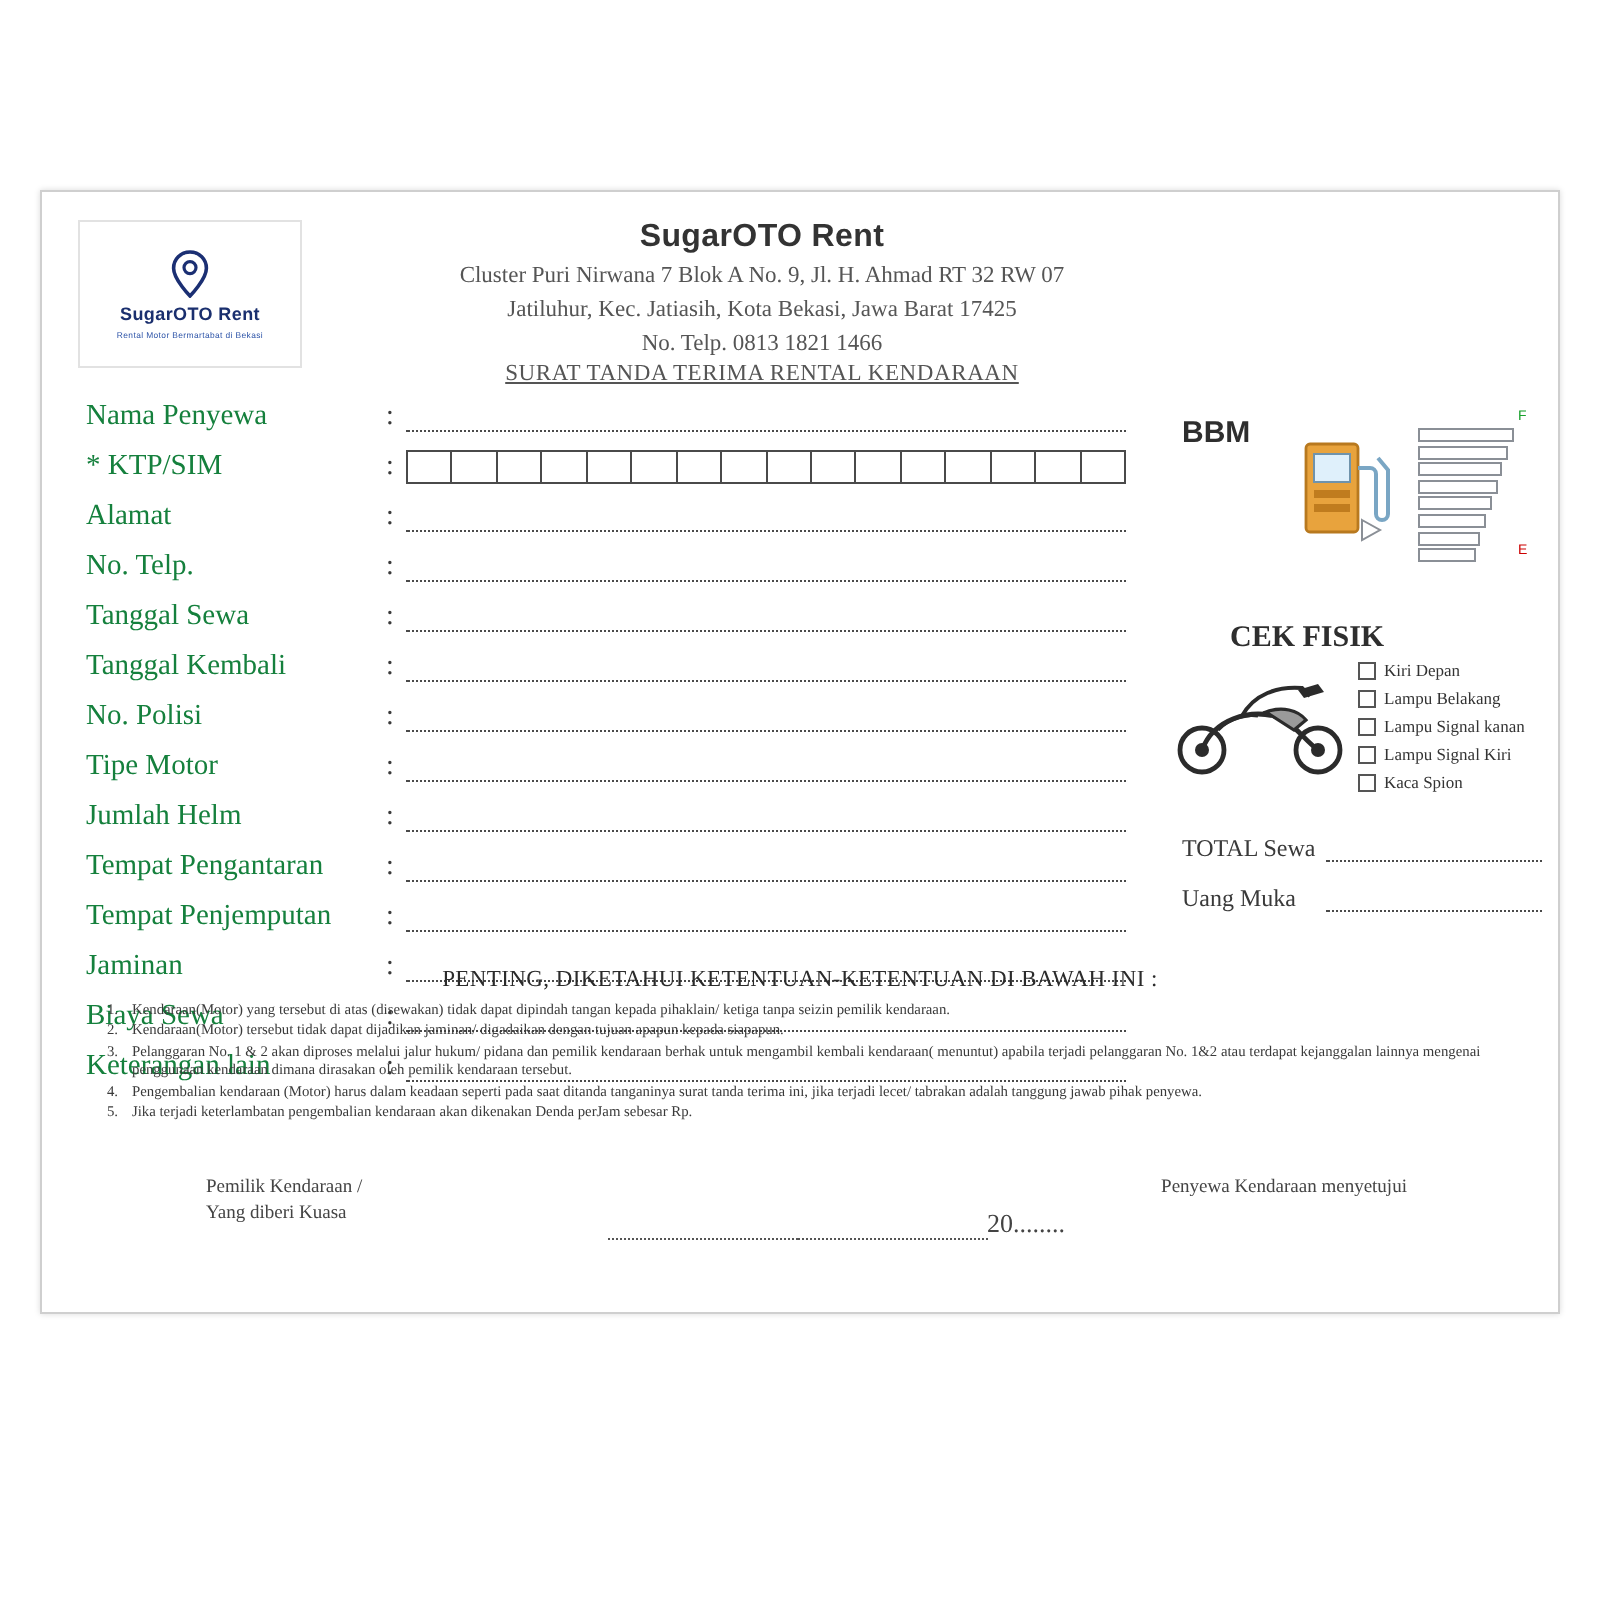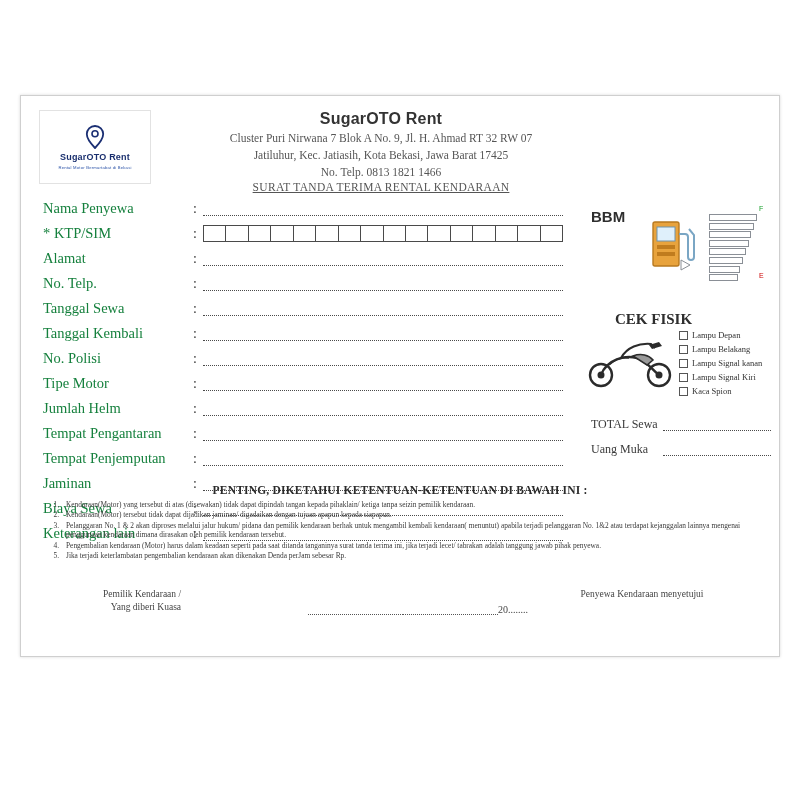--- a/index.html
+++ b/index.html
@@ -54,30 +54,30 @@
   .chk{display:flex;align-items:center;height:14px;font-size:8.5px;color:#333;}
   .chk i{display:inline-block;width:7px;height:7px;border:1px solid #555;margin-right:4px;background:#fff;}
 
   .totals{position:absolute;left:570px;top:316px;width:180px;}
   .trow{height:25px;display:flex;align-items:center;}
   .trow .tl{width:72px;font-size:12px;color:#3a3a3a;}
   .trow .td{flex:1;border-bottom:1px dotted #4a4a4a;height:12px;}
 
   
   .terms-title{position:absolute;left:0;top:388px;width:758px;text-align:center;
-    font-family:"Liberation Serif",serif;font-weight:bold;font-size:11.5px;color:#2b2b2b;letter-spacing:.2px;}
+    font-family:"Liberation Serif",serif;font-weight:normal;font-size:11.5px;color:#2b2b2b;letter-spacing:.2px;}
   .terms{position:absolute;left:22px;top:404px;width:700px;}
   .tl-item{display:flex;font-size:7.4px;line-height:9.4px;color:#3a3a3a;margin-bottom:1px;}
   .tl-num{width:16px;text-align:right;padding-right:7px;flex:none;}
   .tl-txt{flex:1;}
 
   
   .sig{position:absolute;left:22px;top:492px;width:714px;height:50px;}
-  .sig-l{position:absolute;left:60px;top:0;text-align:right;font-size:9.5px;color:#444;line-height:13px;}
-  .sig-c{position:absolute;left:260px;top:16px;width:230px;text-align:center;font-size:10px;color:#444;}
+  .sig-l{position:absolute;left:60px;top:0;text-align:left;font-size:9.5px;color:#444;line-height:13px;}
+  .sig-c{position:absolute;left:260px;top:16px;width:230px;text-align:center;font-size:13px;color:#444;}
   .sig-c .ln{border-bottom:1px dotted #555;display:inline-block;width:95px;vertical-align:bottom;height:9px;}
   .sig-r{position:absolute;right:0;top:0;text-align:center;font-size:9.5px;color:#444;line-height:13px;width:230px;}
 </style>
 </head>
 <body>
 
 <div id="sheet">
 
   <div class="logo-box">
     <div class="logo-pin">
@@ -224,21 +224,21 @@
       <path d="M20 44 C26 28 44 24 56 27 C66 30 70 38 78 44" fill="none" stroke="#2b2b2b" stroke-width="2.4"></path>
       <path d="M40 27 C46 16 58 12 70 13 L74 17" fill="none" stroke="#2b2b2b" stroke-width="2"></path>
       <path d="M52 25 C60 22 68 24 72 29 L66 34 Z" fill="#9a9a9a" stroke="#2b2b2b" stroke-width="1.6"></path>
       <path d="M28 34 C34 28 42 26 48 27" fill="none" stroke="#2b2b2b" stroke-width="1.6"></path>
       <path d="M68 14 l10 -3 l3 4 l-10 3 z" fill="#2b2b2b"></path>
     </svg>
   </div>
   <div class="checks">
     <div class="chk">
         <i></i>
-        <span>Lampu Depan</span>
+        <span>Kiri Depan</span>
       </div>
     <div class="chk">
         <i></i>
         <span>Lampu Belakang</span>
       </div>
     <div class="chk">
         <i></i>
         <span>Lampu Signal kanan</span>
       </div>
     <div class="chk">

